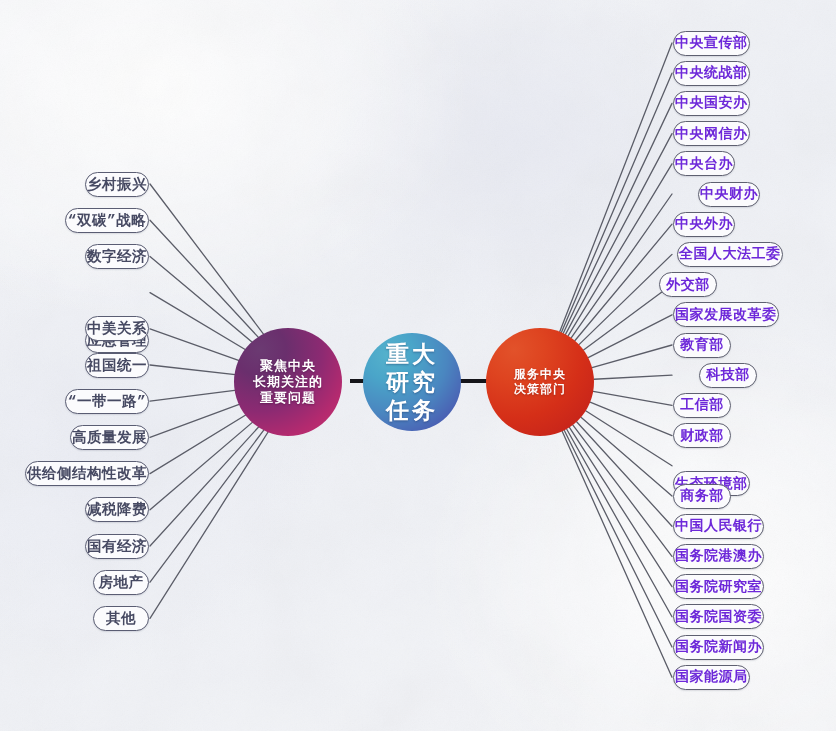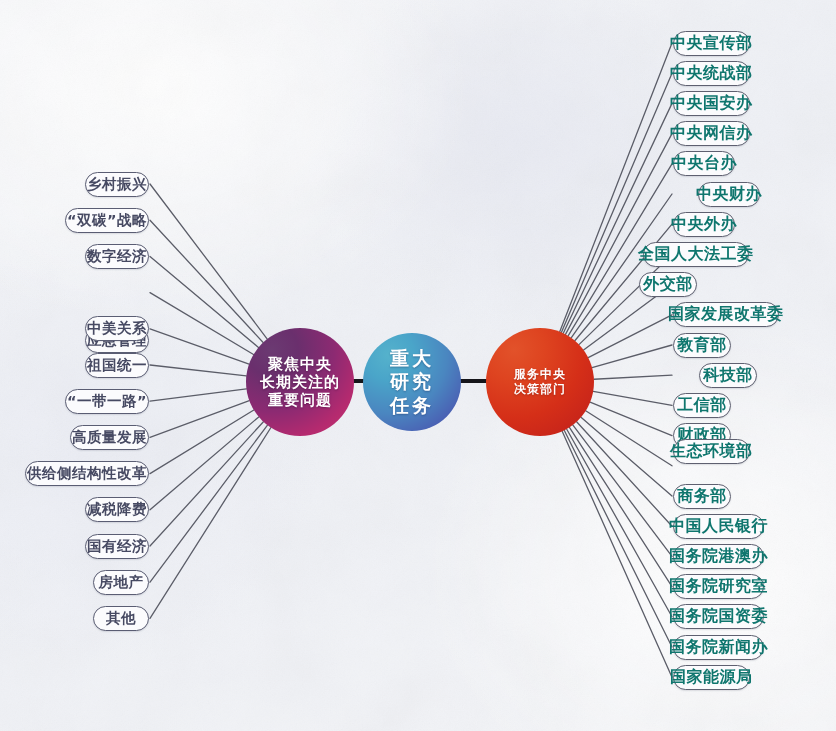--- a/index.html
+++ b/index.html
@@ -36,53 +36,54 @@
     white-space:nowrap;
     letter-spacing:.5px;
     box-shadow:0 1px 1.5px rgba(40,44,70,.13);
   }
   .pill.left{
     color:#474a63;
     font-size:14.5px;
     font-weight:700;
     height:25px;
     border-color:#5a5d73;
+    font-family:Liberation Mono, monospace;
   }
   .pill.right{
-    color:#0f766e;
-    font-size:16px;
+    color:#6d28d9;
+    font-size:14px;
     font-weight:700;
     height:25px;
     border-color:#5e6070;
   }
 
   .node{
     position:absolute;
     border-radius:50%;
     display:flex;align-items:center;justify-content:center;
     text-align:center;
     color:#ffffff;
     font-weight:700;
     line-height:1.22;
     letter-spacing:1px;
     z-index:5;
   }
   .node .lbl{display:block;}
   #node-left{
     width:108px;height:108px;
-    left:246px;top:328px;
+    left:234px;top:328px;
     background:radial-gradient(circle at 24% 20%, #6b3a72 0%, #6a2f6d 22%, #8c2a72 52%, #b42a6f 76%, #c8336e 100%);
-    font-size:15px;
+    font-size:13px;
     text-shadow:0 1px 2px rgba(60,10,55,.45);
   }
   #node-center{
     width:98px;height:98px;
     left:363px;top:333px;
     background:radial-gradient(circle at 26% 22%, #55b2cc 0%, #4aa5c9 24%, #4a86c0 56%, #4a5fb3 82%, #4a4fae 100%);
-    font-size:19px;
+    font-size:23px;
     letter-spacing:3px;
     text-shadow:0 1px 2px rgba(20,40,90,.4);
   }
   #node-right{
     width:108px;height:108px;
     left:486px;top:328px;
     background:radial-gradient(circle at 26% 20%, #e2522a 0%, #de4420 26%, #d52f18 58%, #c8251a 82%, #bf2018 100%);
     font-size:12px;
     text-shadow:0 1px 2px rgba(110,20,10,.42);
   }
@@ -201,28 +202,28 @@
     <div class="pill left" style="left: 93px; top: 605.9px; width: 56px;">其他</div>
   </div>
 <div id="right-labels">
     <div class="pill right" style="left: 673px; top: 30.5px; width: 76.5px;">中央宣传部</div>
     <div class="pill right" style="left: 673px; top: 60.7px; width: 76.5px;">中央统战部</div>
     <div class="pill right" style="left: 673px; top: 90.9px; width: 76.5px;">中央国安办</div>
     <div class="pill right" style="left: 673px; top: 121.1px; width: 76.5px;">中央网信办</div>
     <div class="pill right" style="left: 673px; top: 151.3px; width: 62px;">中央台办</div>
     <div class="pill right" style="left: 673px; top: 181.5px; width: 62px; margin-left: 25px;">中央财办</div>
     <div class="pill right" style="left: 673px; top: 211.7px; width: 62px;">中央外办</div>
-    <div class="pill right" style="left: 643px; top: 241.9px; width: 105.5px;">全国人大法工委</div>
-    <div class="pill right" style="left: 639px; top: 272.1px; width: 58px;">外交部</div>
+    <div class="pill right" style="left: 677px; top: 241.9px; width: 105.5px;">全国人大法工委</div>
+    <div class="pill right" style="left: 659px; top: 272.1px; width: 58px;">外交部</div>
     <div class="pill right" style="left: 673px; top: 302.3px; width: 105.5px; text-align: center;">国家发展改革委</div>
     <div class="pill right" style="left: 673px; top: 332.5px; width: 58px;">教育部</div>
     <div class="pill right" style="left: 699px; top: 362.7px; width: 58px;">科技部</div>
     <div class="pill right" style="left: 673px; top: 392.9px; width: 58px;">工信部</div>
     <div class="pill right" style="left: 673px; top: 423.1px; width: 58px;">财政部</div>
-    <div class="pill right" style="left: 673px; top: 439px; width: 76.5px;">生态环境部</div>
+    <div class="pill right" style="left: 673px; top: 471px; width: 76.5px;">生态环境部</div>
     <div class="pill right" style="left: 673px; top: 483.5px; width: 58px;">商务部</div>
     <div class="pill right" style="left: 673px; top: 513.7px; width: 91px;">中国人民银行</div>
     <div class="pill right" style="left: 673px; top: 543.9px; width: 91px;">国务院港澳办</div>
     <div class="pill right" style="left: 673px; top: 574.1px; width: 91px;">国务院研究室</div>
     <div class="pill right" style="left: 673px; top: 604.3px; width: 91px;">国务院国资委</div>
     <div class="pill right" style="left: 673px; top: 634.5px; width: 91px;">国务院新闻办</div>
     <div class="pill right" style="left: 673px; top: 664.7px; width: 76.5px;">国家能源局</div>
   </div>
 
 </body></html>

